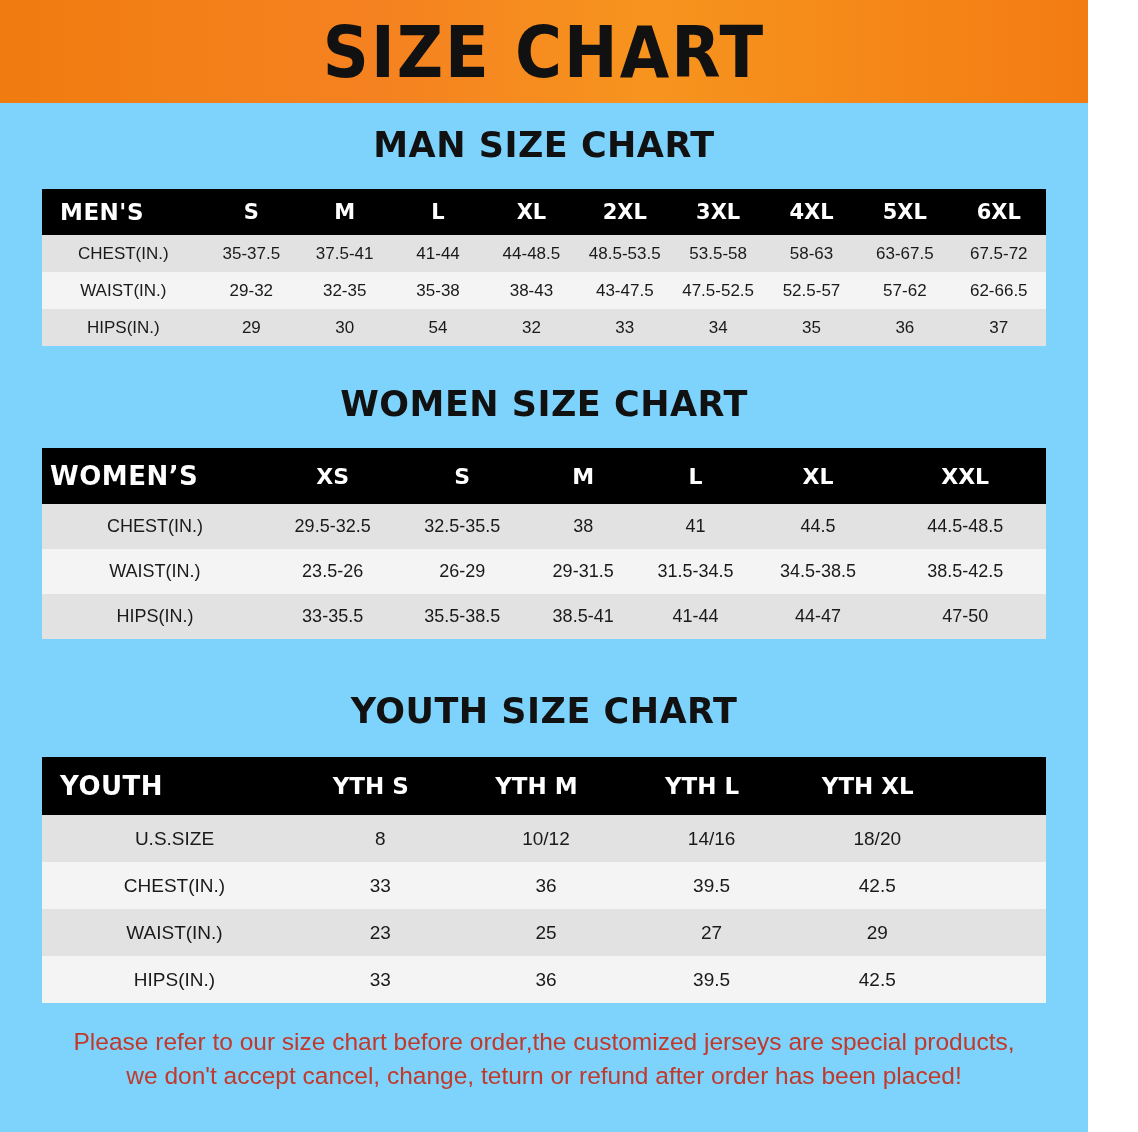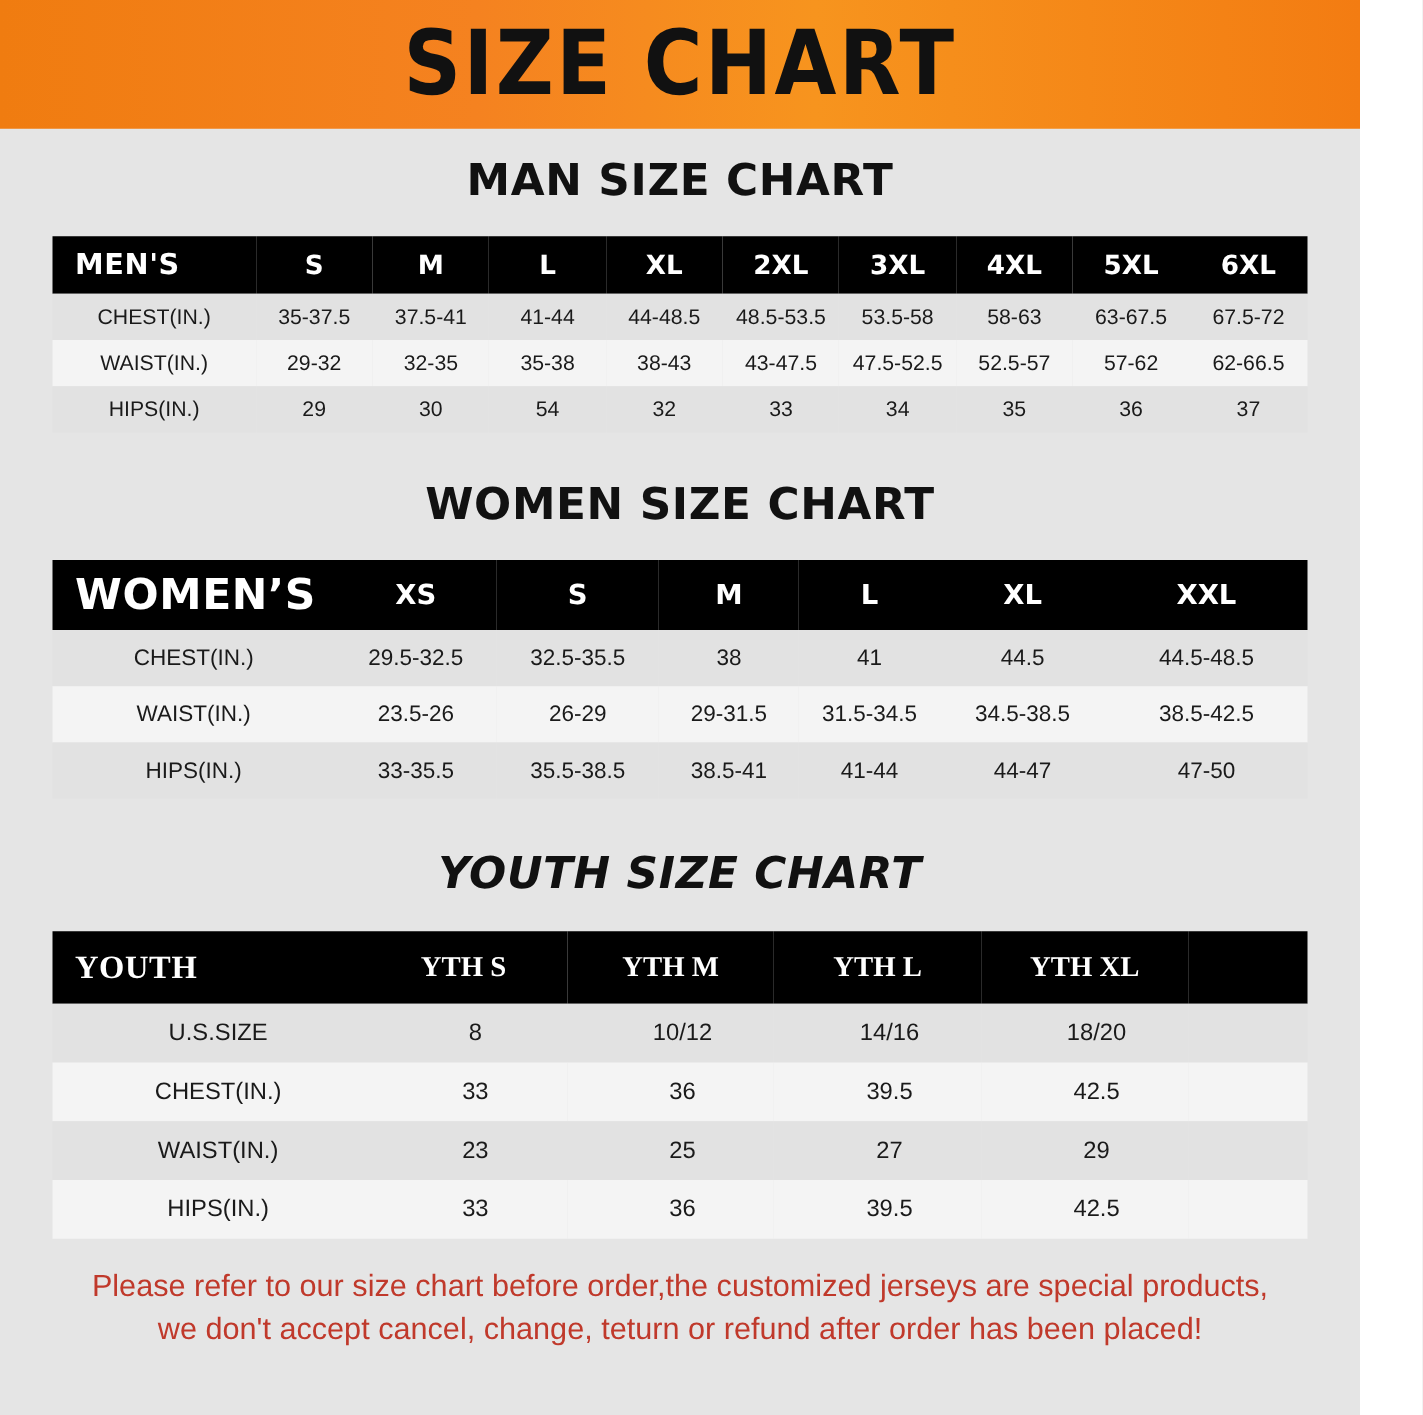--- a/index.html
+++ b/index.html
@@ -11,21 +11,21 @@
     height: 1132px;
     background: #ffffff;
     font-family: "Liberation Sans", sans-serif;
     overflow: hidden;
   }
 
   .page {
     width: 1088px;
     height: 1132px;
     position: relative;
-    background: #e5e5e5;
+    background: #7dd3fc;
   }
 
   
   .banner {
     height: 103px;
     background: linear-gradient(90deg, #f07c10 0%, #f58220 35%, #f7941e 60%, #f37c12 100%);
     display: flex;
     align-items: center;
     justify-content: center;
   }
@@ -43,21 +43,21 @@
   .section-title {
     text-align: center;
     font-family: "DejaVu Sans", sans-serif;
     font-weight: bold;
     font-size: 35px;
     color: #111111;
     letter-spacing: 0.5px;
   }
   #man-title   { margin-top: 22px; margin-bottom: 24px; }
   #women-title { margin-top: 38px; margin-bottom: 24px; text-align: center; }
-  #youth-title { margin-top: 40px; margin-bottom: 26px; font-style: italic; }
+  #youth-title { margin-top: 52px; margin-bottom: 26px; }
 
   
   .table-wrap {
     margin: 0 42px;
   }
   table {
     width: 100%;
     border-collapse: collapse;
     table-layout: fixed;
   }
@@ -91,28 +91,28 @@
     font-size: 23px;
     letter-spacing: 0.5px;
   }
   #men-table tbody td { height: 35px; font-size: 17px; }
   #men-table tbody td.rowlabel { font-size: 17px; }
 
   
   #women-table thead th { height: 56px; font-size: 22px; }
   #women-table thead th.corner {
     text-align: left;
-    padding-left: 18px;
-    font-size: 34px;
+    padding-left: 8px;
+    font-size: 26px;
     letter-spacing: 0.5px;
   }
   #women-table tbody td { height: 43px; font-size: 18px; }
 
   
-  #youth-table thead th { height: 58px; font-size: 23px; font-family: Liberation Serif, serif; }
+  #youth-table thead th { height: 58px; font-size: 23px; }
   #youth-table thead th.corner {
     text-align: left;
     padding-left: 18px;
     font-size: 26px;
     letter-spacing: 0.5px;
   }
   #youth-table tbody td { height: 45px; font-size: 19px; padding-left: 20px; }
 
   
   .note {

